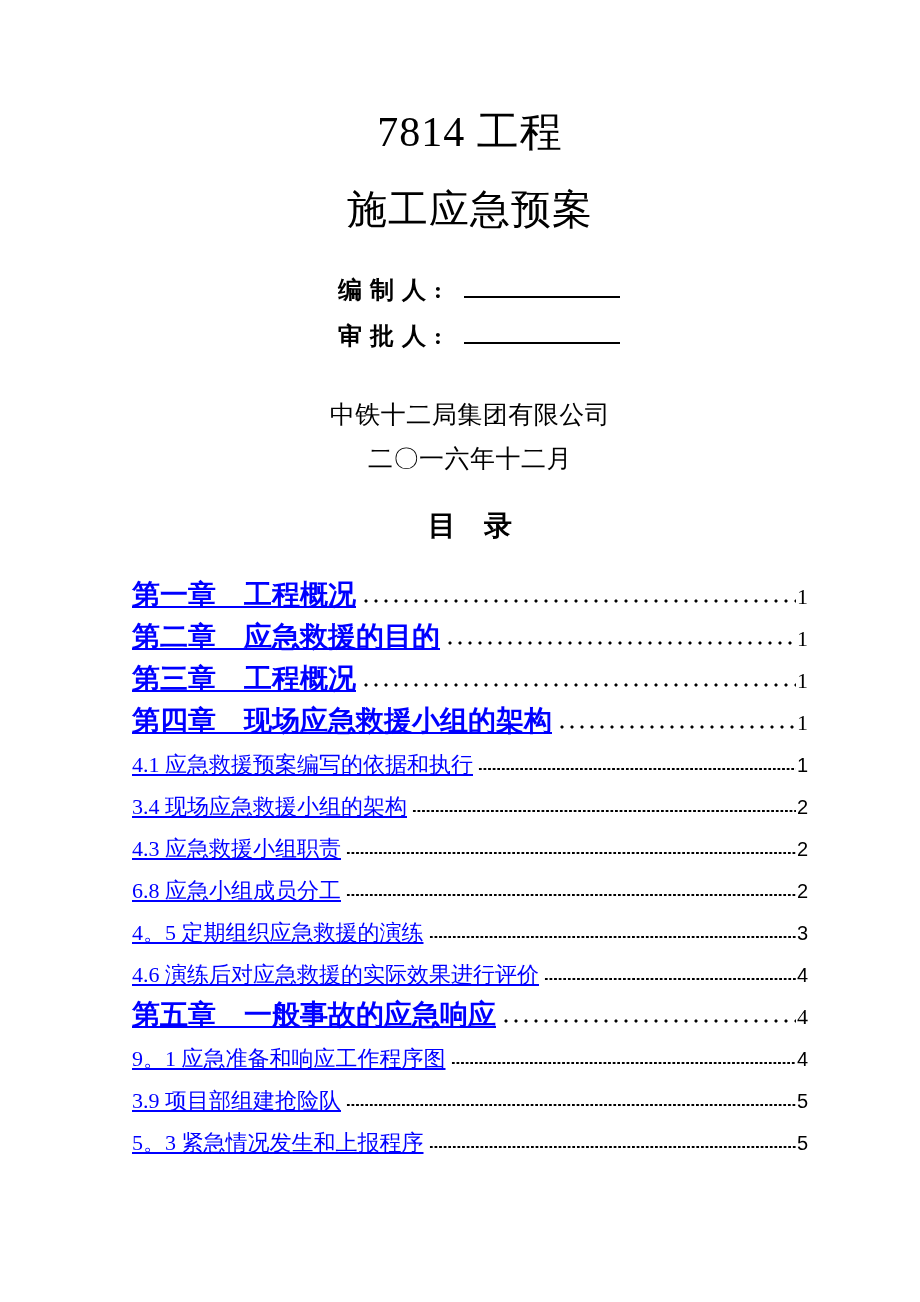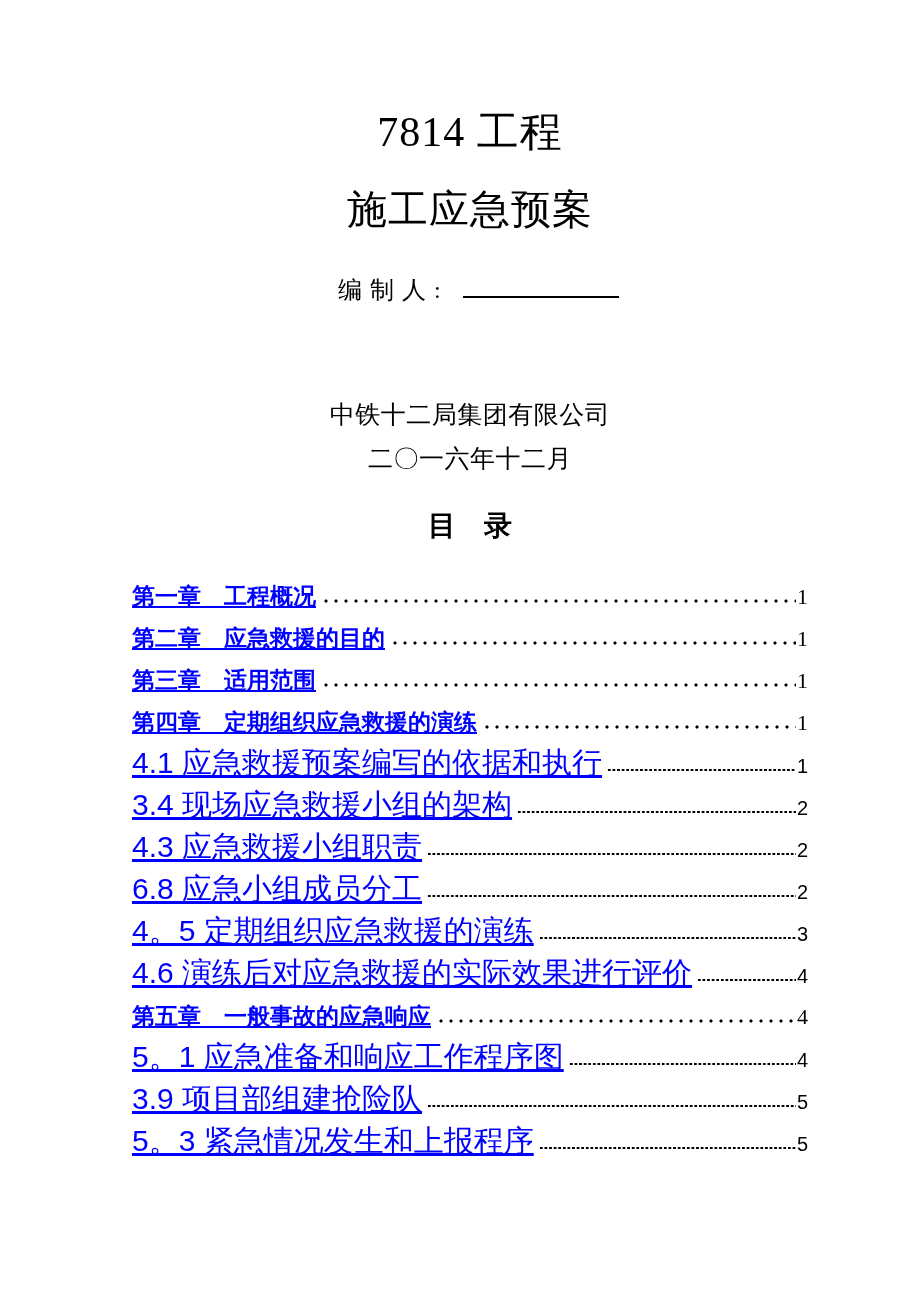--- a/index.html
+++ b/index.html
@@ -34,20 +34,21 @@
     top: 186px;
     font-size: 40px;
     line-height: 48px;
     letter-spacing: 1px;
     font-weight: normal;
   }
   .signers {
     position: absolute;
     left: 338px;
     top: 266px;
+    font-weight: bold;
   }
   .signer-row {
     height: 40px;
     line-height: 40px;
     margin-bottom: 6px;
     white-space: nowrap;
   }
   .signer-label {
     display: inline-block;
     font-size: 24px;
@@ -94,26 +95,26 @@
   }
   .toc-link {
     color: var(--link-blue, #0000ff);
     text-decoration: underline;
     cursor: pointer;
     flex: 0 0 auto;
   }
   .toc-row.chapter .toc-link {
     font-family: "Liberation Serif", "DejaVu Serif", serif;
     font-weight: bold;
-    font-size: 23px;
+    font-size: 28px;
   }
   .toc-row.sub .toc-link {
-    font-family: Liberation Sans, sans-serif;
+    font-family: Liberation Serif, serif;
     font-weight: normal;
-    font-size: 30px;
+    font-size: 22px;
   }
   .leader {
     flex: 1 1 auto;
     height: 30px;
     margin: 0 1px 0 5px;
     background-repeat: repeat-x;
     background-position: left bottom;
   }
   .toc-row.chapter .leader {
     background-image: radial-gradient(circle, #000 1.45px, transparent 1.7px);
@@ -142,46 +143,49 @@
 <div class="page">
 
   <div class="centered doc-title-1">7814 工程</div>
 
   <div class="centered doc-title-2">施工应急预案</div>
 
   <div class="signers">
     <div class="signer-row">
       <span class="signer-label">编制人:</span><span class="signature-line"></span>
     </div>
+    <div class="signer-row">
+      <span class="signer-label">审批人:</span><span class="signature-line"></span>
+    </div>
   </div>
 
   <div class="centered company-name">中铁十二局集团有限公司</div>
 
   <div class="centered doc-date">二〇一六年十二月</div>
 
   <div class="centered toc-heading">目　录</div>
 
   <div class="toc-list" id="toc-list">
       <div class="toc-row chapter">
     <a class="toc-link">第一章　工程概况</a>
     <span class="leader"></span>
     <span class="pagenum">1</span>
   </div>
       <div class="toc-row chapter">
     <a class="toc-link">第二章　应急救援的目的</a>
     <span class="leader"></span>
     <span class="pagenum">1</span>
   </div>
       <div class="toc-row chapter">
-    <a class="toc-link">第三章　适用范围</a>
-    <span class="leader"></span>
-    <span class="pagenum">1</span>
-  </div>
-      <div class="toc-row chapter">
-    <a class="toc-link">第四章　定期组织应急救援的演练</a>
+    <a class="toc-link">第三章　工程概况</a>
+    <span class="leader"></span>
+    <span class="pagenum">1</span>
+  </div>
+      <div class="toc-row chapter">
+    <a class="toc-link">第四章　现场应急救援小组的架构</a>
     <span class="leader"></span>
     <span class="pagenum">1</span>
   </div>
       <div class="toc-row sub">
     <a class="toc-link">4.1 应急救援预案编写的依据和执行</a>
     <span class="leader"></span>
     <span class="pagenum">1</span>
   </div>
       <div class="toc-row sub">
     <a class="toc-link">3.4 现场应急救援小组的架构</a>
@@ -207,21 +211,21 @@
     <a class="toc-link">4.6 演练后对应急救援的实际效果进行评价</a>
     <span class="leader"></span>
     <span class="pagenum">4</span>
   </div>
       <div class="toc-row chapter">
     <a class="toc-link">第五章　一般事故的应急响应</a>
     <span class="leader"></span>
     <span class="pagenum">4</span>
   </div>
       <div class="toc-row sub">
-    <a class="toc-link">5。1 应急准备和响应工作程序图</a>
+    <a class="toc-link">9。1 应急准备和响应工作程序图</a>
     <span class="leader"></span>
     <span class="pagenum">4</span>
   </div>
       <div class="toc-row sub">
     <a class="toc-link">3.9 项目部组建抢险队</a>
     <span class="leader"></span>
     <span class="pagenum">5</span>
   </div>
       <div class="toc-row sub">
     <a class="toc-link">5。3 紧急情况发生和上报程序</a>

